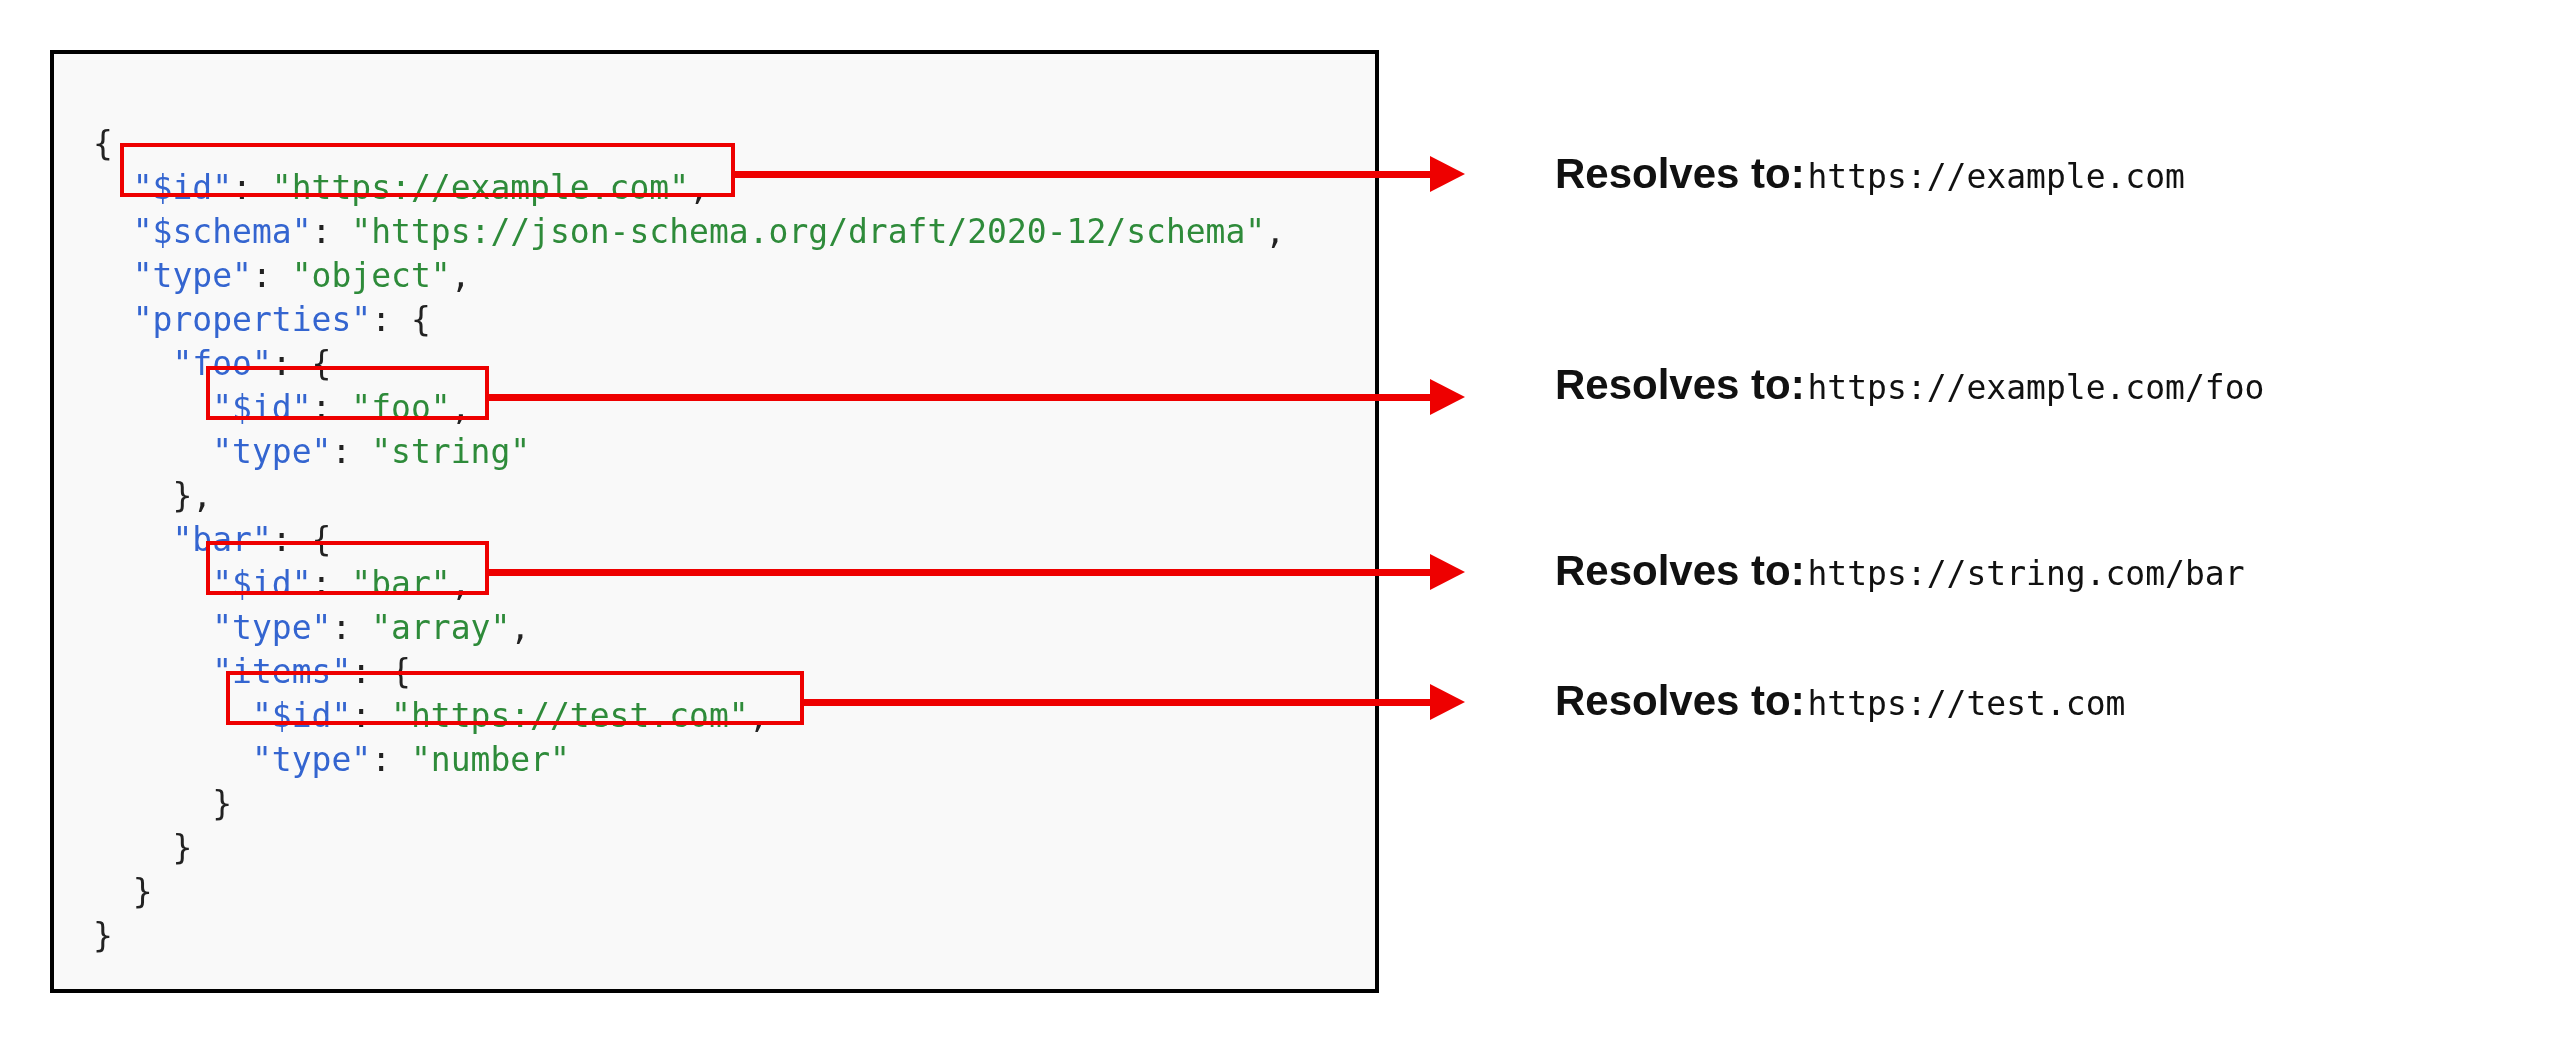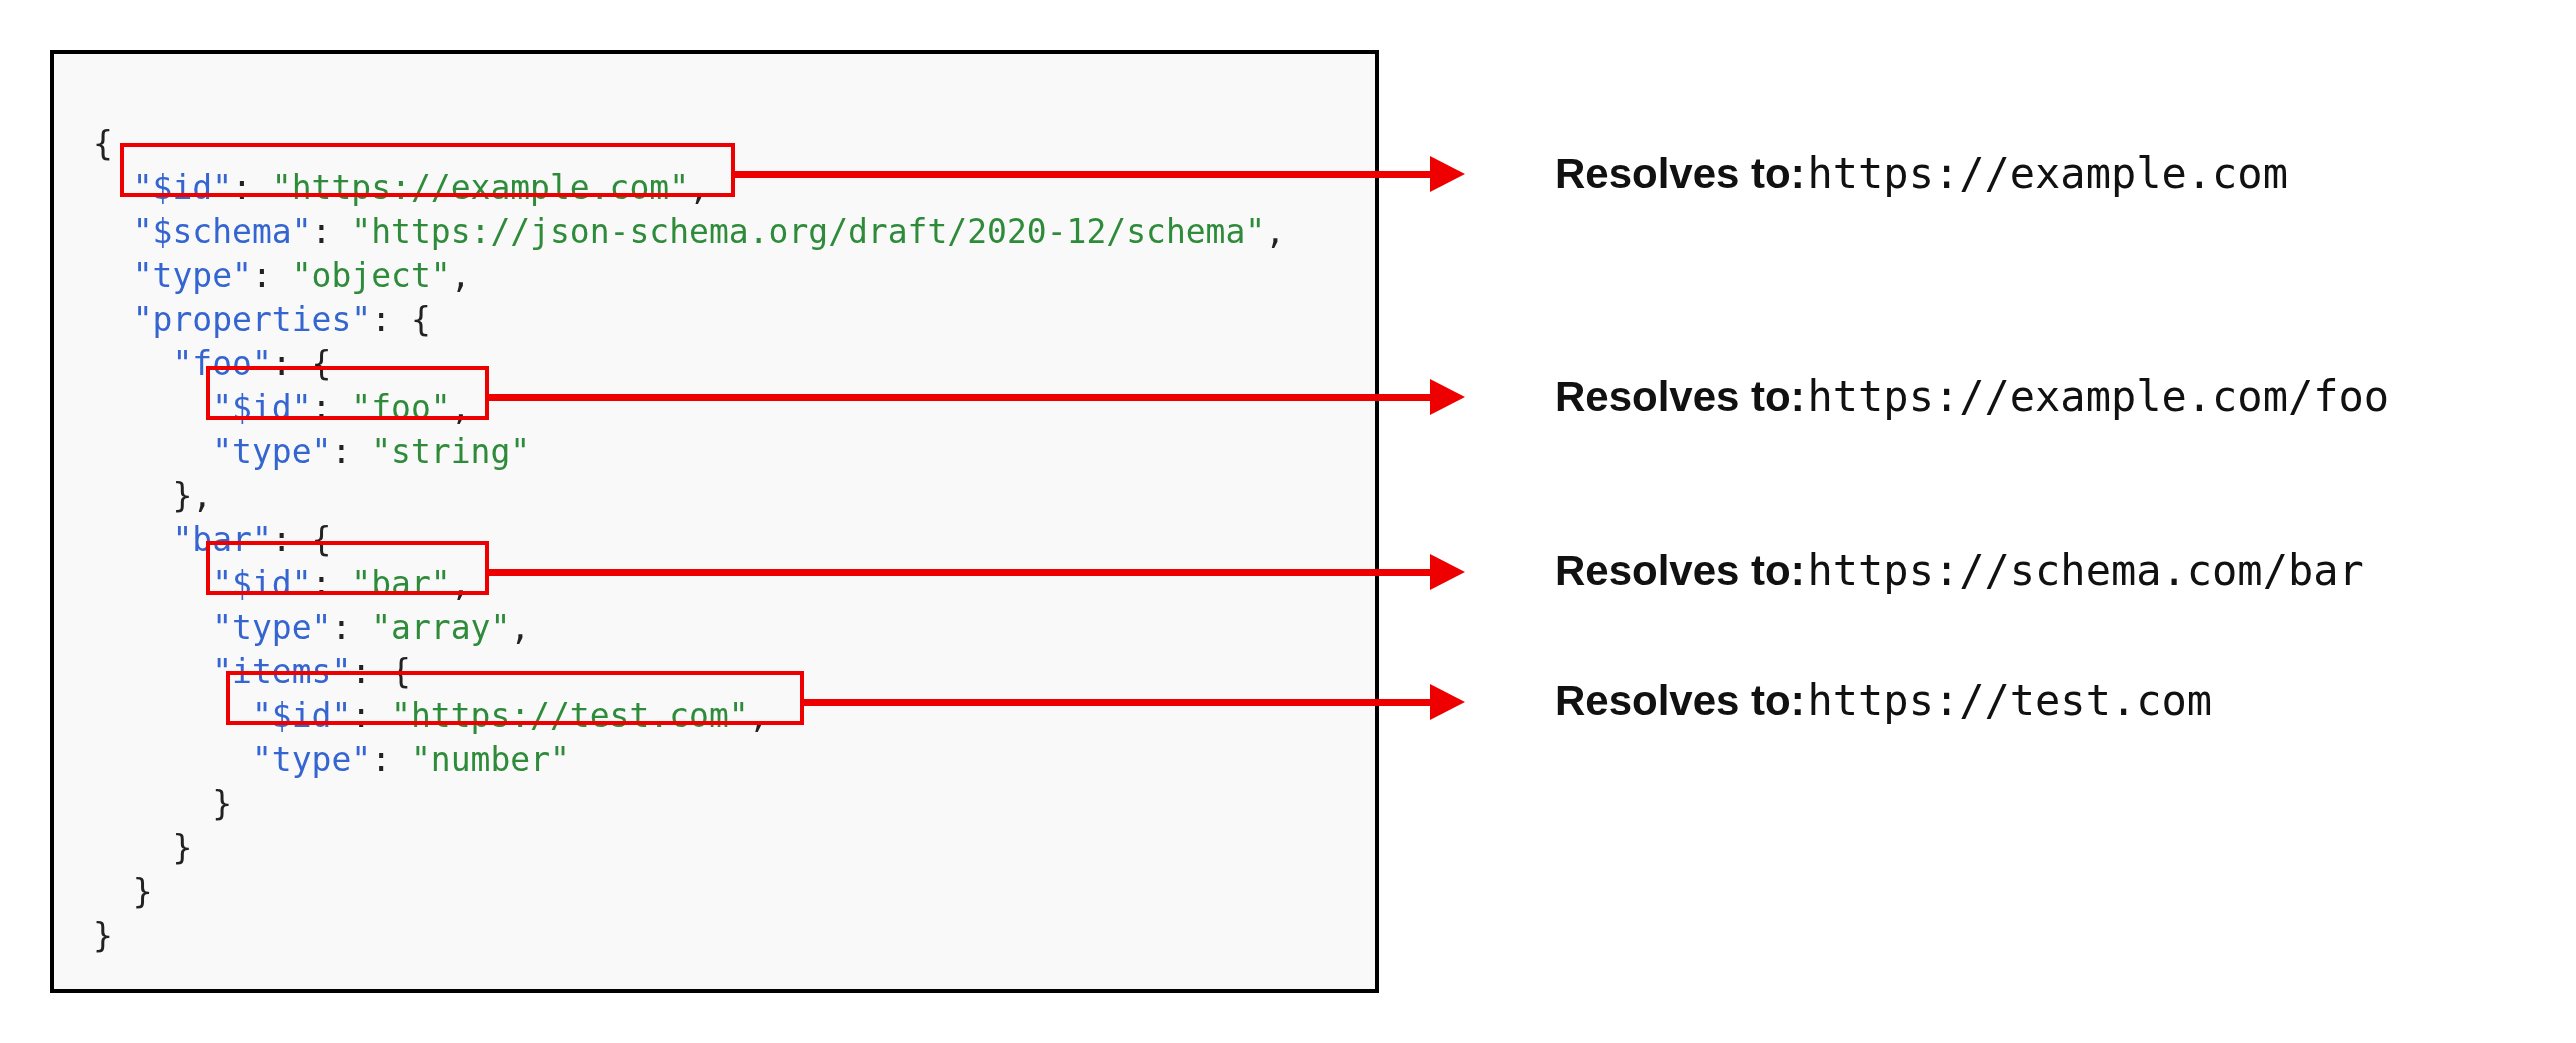--- a/index.html
+++ b/index.html
@@ -85,21 +85,21 @@
   }
   .ann-label {
     font-family: Liberation Sans, sans-serif;
     font-weight: bold;
     font-size: 42px;
     color: #111111;
     margin-left: 24px;
   }
   .ann-url {
     font-family: "DejaVu Sans Mono", "Liberation Mono", monospace;
-    font-size: 42px;
+    font-size: 33px;
     color: #111111;
     margin-top: 8px;
   }
 </style>
 </head>
 <body>
 
 <div id="page">
 
   <div id="code-panel">
@@ -127,19 +127,19 @@
         <div class="arrow-head" style="left: 943px; border-left-color: rgb(238, 0, 0);"></div>
       </div>
       <div class="arrow" style="left: 802px; top: 699px; width: 663px;">
         <div class="arrow-line" style="width: 632px; background: rgb(238, 0, 0);"></div>
         <div class="arrow-head" style="left: 628px; border-left-color: rgb(238, 0, 0);"></div>
       </div>
     </div>
 
   <div id="annotation-layer">
       <div class="annotation" style="left: 1531px; top: 153px;"><span class="ann-label" style="color: rgb(17, 17, 17);">Resolves to:</span><span> </span><span class="ann-url" style="color: rgb(17, 17, 17);">https://example.com</span></div>
-      <div class="annotation" style="left: 1531px; top: 376px; text-align: center;"><span class="ann-label" style="color: rgb(17, 17, 17);">Resolves to:</span><span> </span><span class="ann-url" style="color: rgb(17, 17, 17);">https://example.com/foo</span></div>
-      <div class="annotation" style="left: 1531px; top: 550px;"><span class="ann-label" style="color: rgb(17, 17, 17);">Resolves to:</span><span> </span><span class="ann-url" style="color: rgb(17, 17, 17);">https://schema.com/bar</span></div>
+      <div class="annotation" style="left: 1531px; top: 364px; text-align: center;"><span class="ann-label" style="color: rgb(17, 17, 17);">Resolves to:</span><span> </span><span class="ann-url" style="color: rgb(17, 17, 17);">https://example.com/foo</span></div>
+      <div class="annotation" style="left: 1531px; top: 550px;"><span class="ann-label" style="color: rgb(17, 17, 17);">Resolves to:</span><span> </span><span class="ann-url" style="color: rgb(17, 17, 17);">https://string.com/bar</span></div>
       <div class="annotation" style="left: 1531px; top: 680px; text-align: right;"><span class="ann-label" style="color: rgb(17, 17, 17);">Resolves to:</span><span> </span><span class="ann-url" style="color: rgb(17, 17, 17);">https://test.com</span></div>
     </div>
 
 </div>
 
 
 </body></html>

